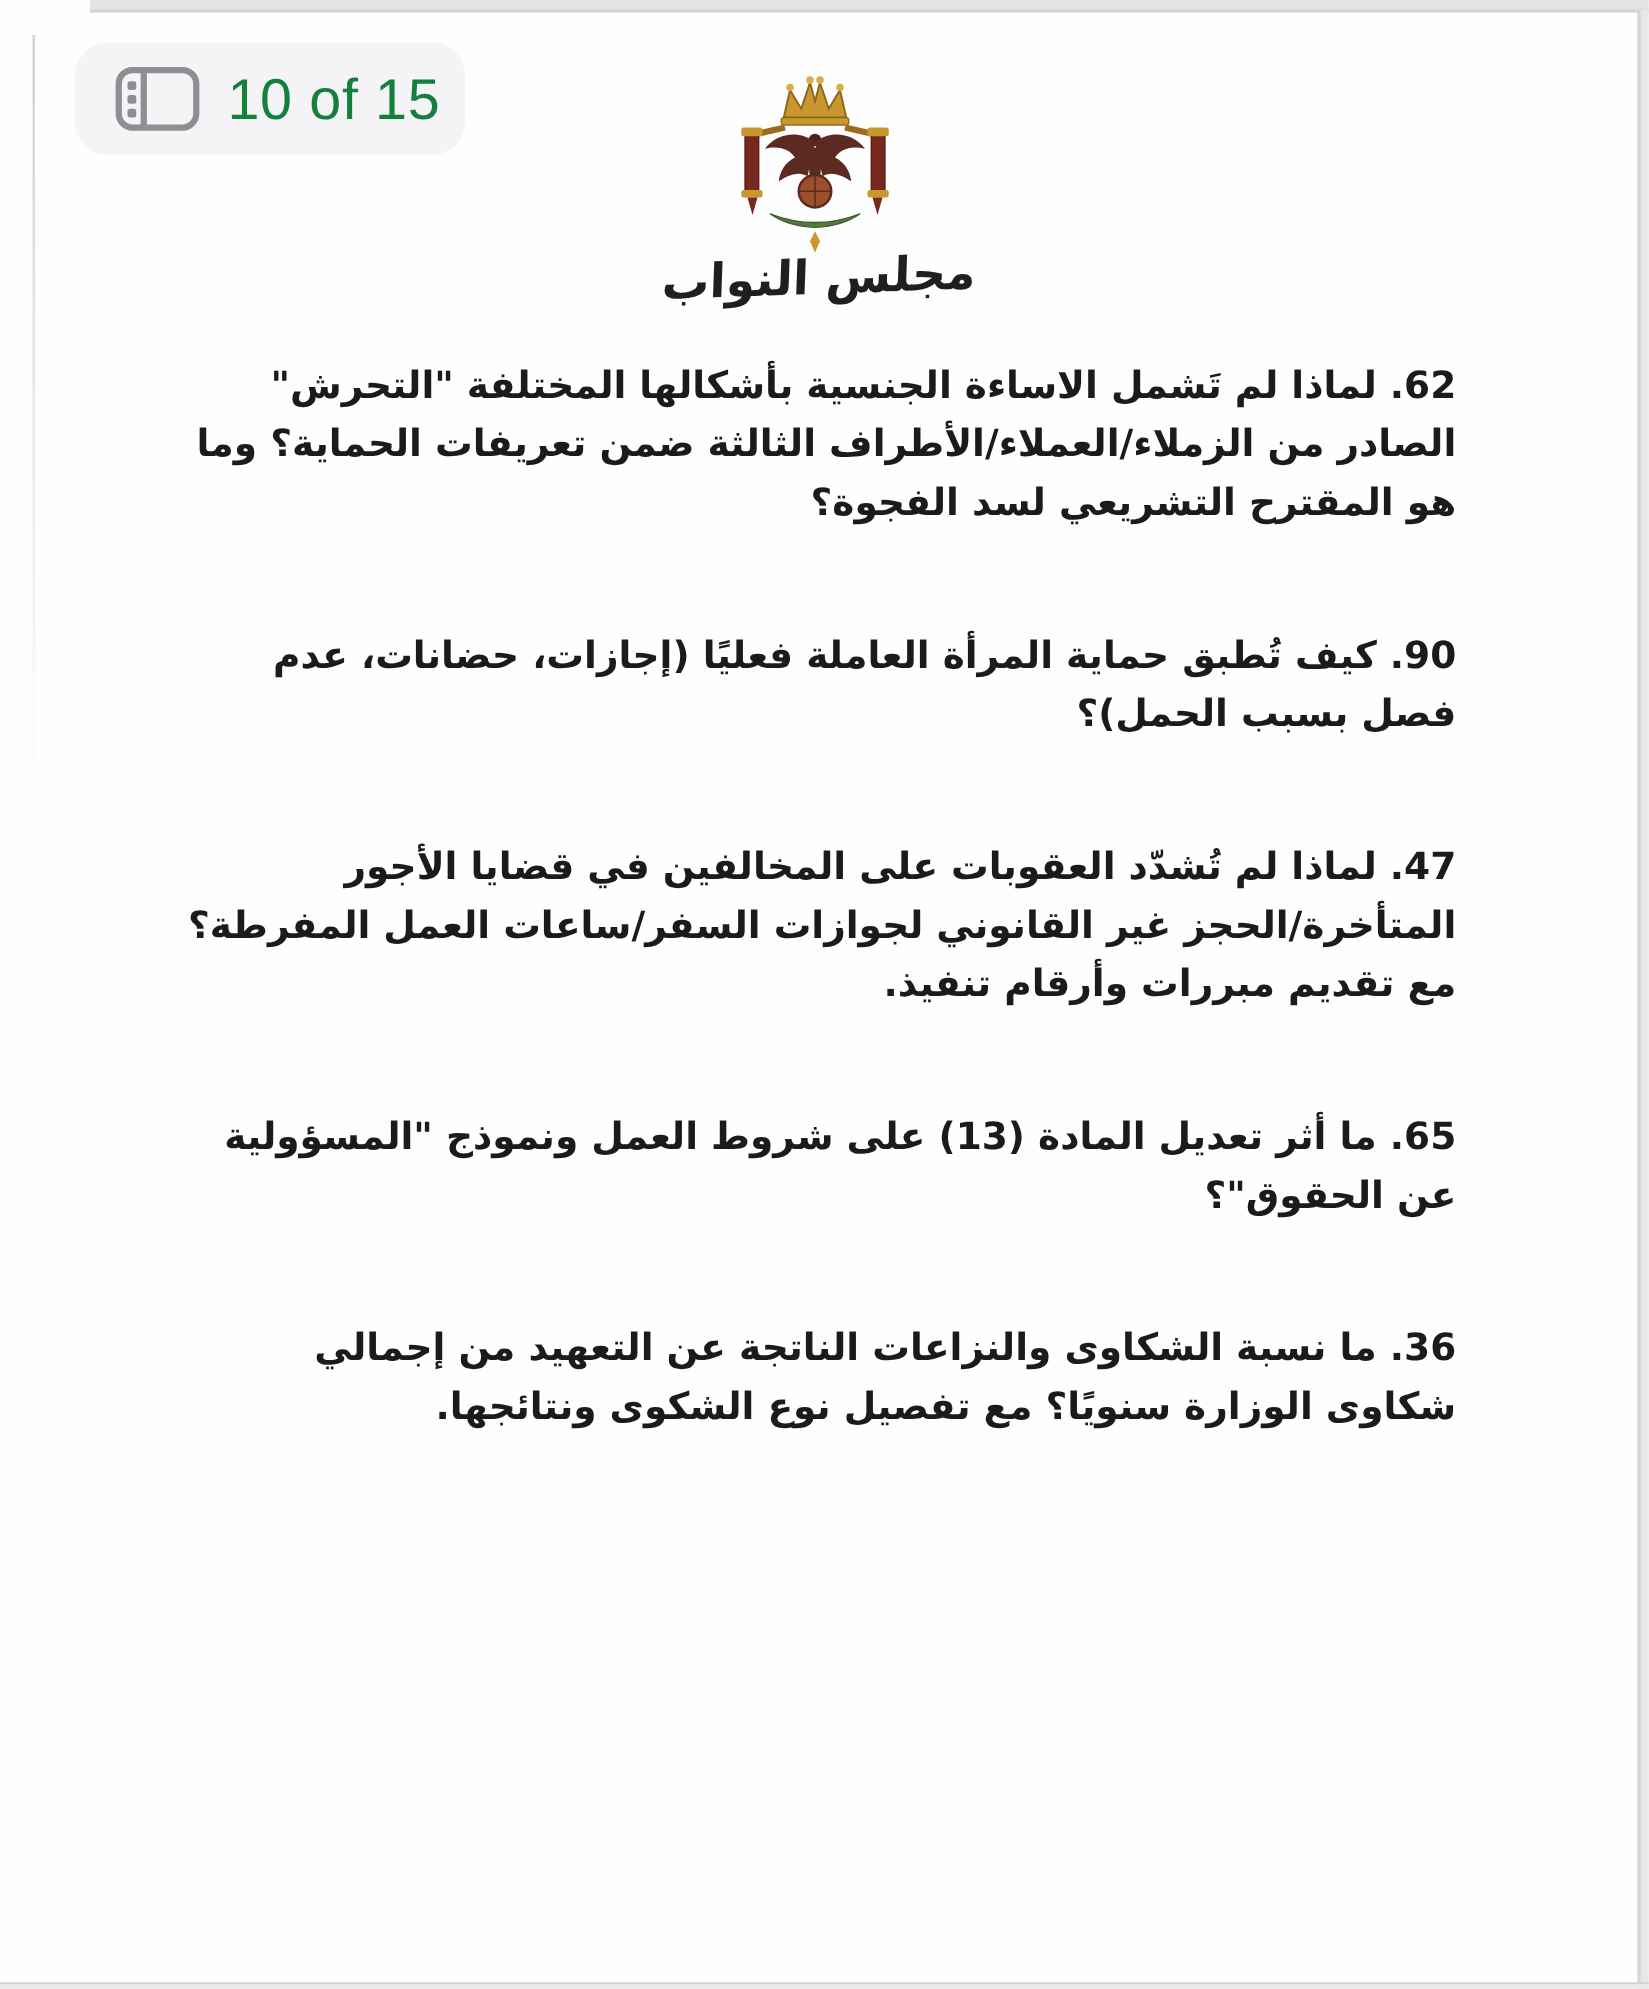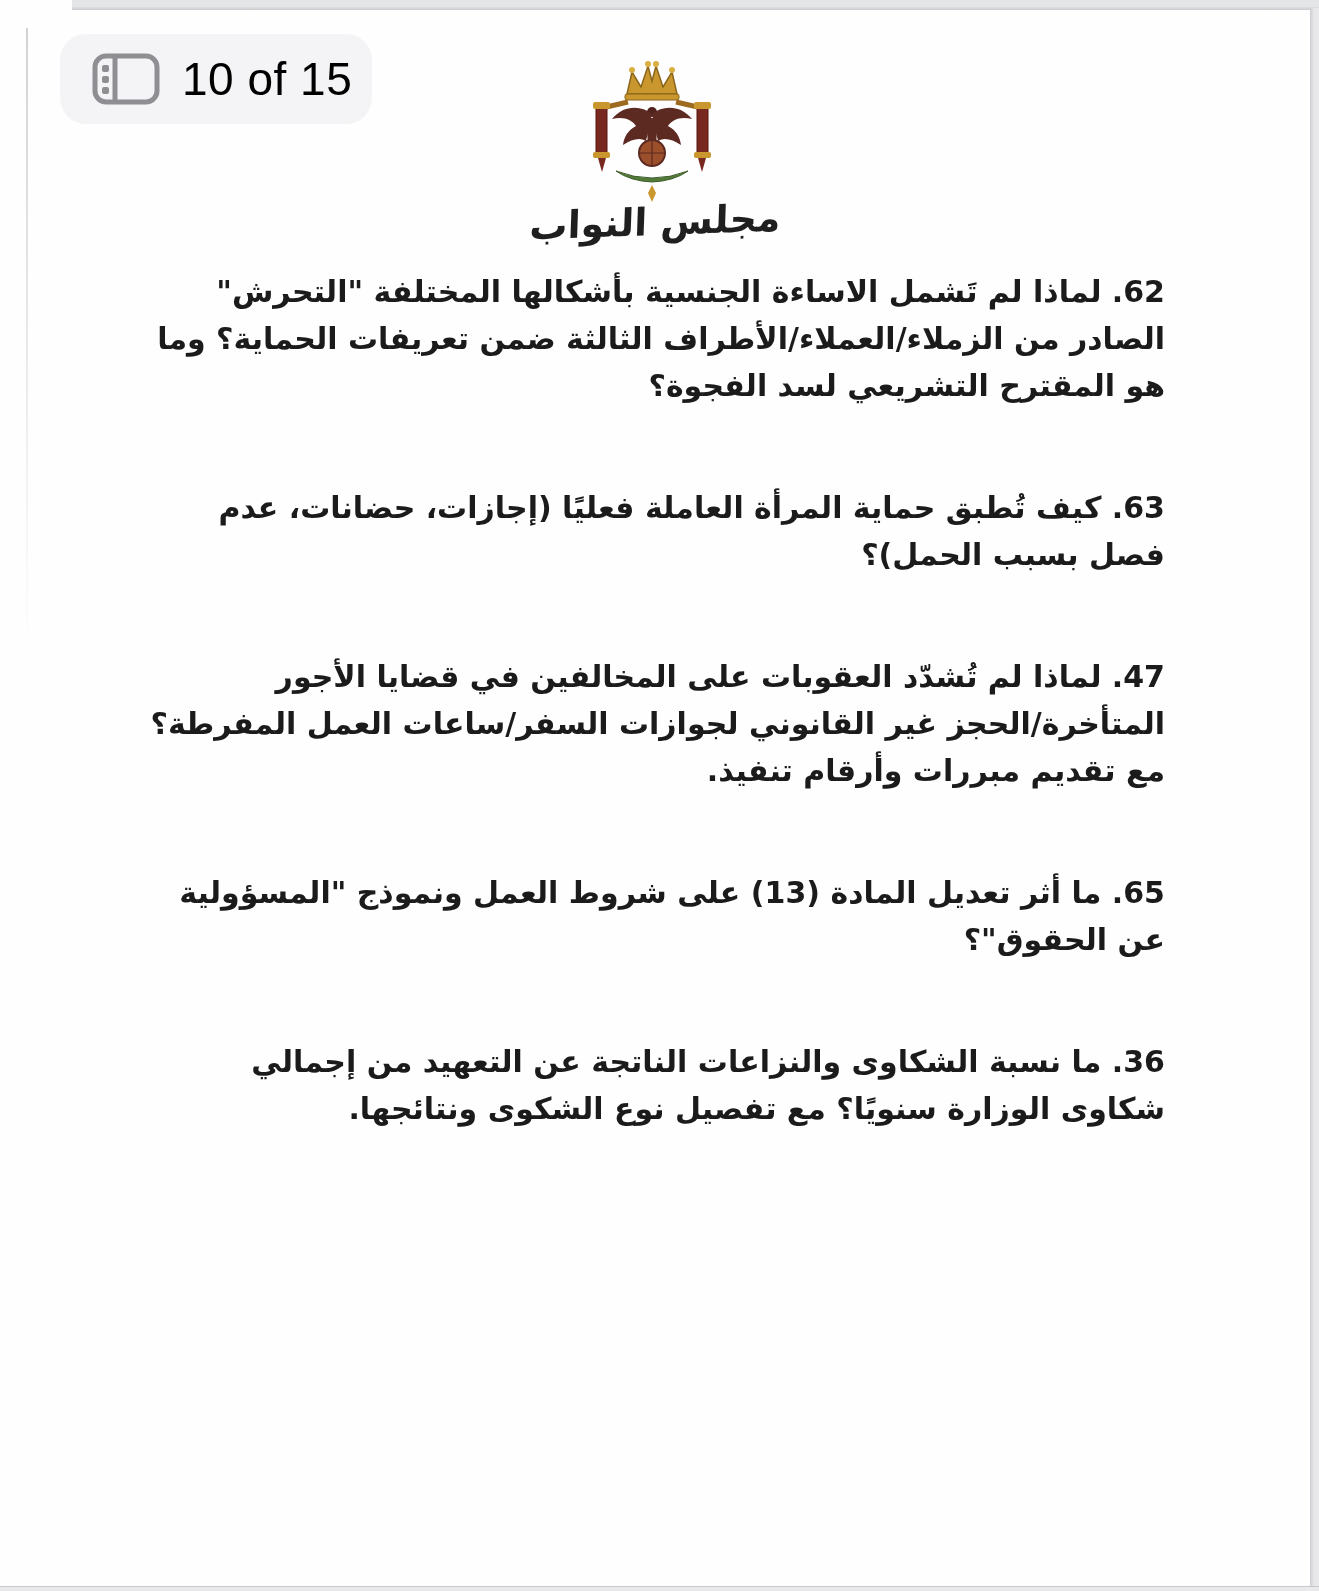--- a/index.html
+++ b/index.html
@@ -18,31 +18,31 @@
                 background:linear-gradient(to left,#e8e8ea 0%,#e8e8ea 55%,#cdced1 100%); }
   .edge-bottom { position:absolute; left:0; right:0; bottom:0; height:5px;
                  background:#e9e9eb; border-top:1px solid #c8c9cc; }
   .edge-left { position:absolute; left:26px; top:28px; width:2px; height:620px;
                background:linear-gradient(to bottom, rgba(175,175,180,.55), rgba(175,175,180,0)); }
 
   
   .badge { position:absolute; left:60px; top:34px; width:312px; height:90px;
            background:#f4f4f6; border-radius:26px; display:flex; align-items:center;
            gap:22px; padding:0 28px 0 32px; }
-  .badge .label { font-size:46px; color:#000000; letter-spacing:.5px; white-space:nowrap; }
+  .badge .label { font-size:46px; color:#15803d; letter-spacing:.5px; white-space:nowrap; }
   .badge .icon-wrap { width:68px; height:52px; display:flex; align-items:center; }
 
   
   .crest { position:absolute; left:582px; top:52px; width:140px; height:152px; }
   .calligraphy { position:absolute; left:505px; top:200px; width:300px; text-align:center;
                  font-family:"DejaVu Sans", sans-serif; font-weight:700; font-size:38px;
                  color:#1f1f1f; transform:rotate(-2deg) skewX(-4deg); }
 
   
-  .questions { position:absolute; top:268px; right:154px; width:1015px; direction:rtl;
+  .questions { position:absolute; top:285px; right:154px; width:1015px; direction:rtl;
                font-family:"DejaVu Sans", sans-serif; font-weight:700; font-size:30px;
                line-height:47px; color:#1b1b1b; text-align:right; }
   .questions p { margin:0 0 75px 0; }
 </style>
 </head>
 <body>
 
 <div class="screen">
 
   <div class="page">
@@ -86,21 +86,21 @@
         </g>
         <path d="M34 119 Q70 133 106 119 Q92 129 70 130 Q48 129 34 119 Z" fill="#527a3a" stroke="#3c5c2a" stroke-width="1"></path>
         <path d="M70 133 L74 141 L70 150 L66 141 Z" fill="#c9972e"></path>
       </svg>
     </div>
 
     <div class="calligraphy">مجلس النواب</div>
 
     <div class="questions">
       <p>62. لماذا لم تَشمل الاساءة الجنسية بأشكالها المختلفة "التحرش" الصادر من الزملاء/العملاء/الأطراف الثالثة ضمن تعريفات الحماية؟ وما هو المقترح التشريعي لسد الفجوة؟</p>
-      <p>63. كيف تُطبق حماية المرأة العاملة فعليًا (إجازات، حضانات، عدم فصل بسبب الحمل)؟</p>
+      <p>90. كيف تُطبق حماية المرأة العاملة فعليًا (إجازات، حضانات، عدم فصل بسبب الحمل)؟</p>
       <p>47. لماذا لم تُشدّد العقوبات على المخالفين في قضايا الأجور المتأخرة/الحجز غير القانوني لجوازات السفر/ساعات العمل المفرطة؟ مع تقديم مبررات وأرقام تنفيذ.</p>
       <p>65. ما أثر تعديل المادة (13) على شروط العمل ونموذج "المسؤولية عن الحقوق"؟</p>
       <p>36. ما نسبة الشكاوى والنزاعات الناتجة عن التعهيد من إجمالي شكاوى الوزارة سنويًا؟ مع تفصيل نوع الشكوى ونتائجها.</p>
 
     </div>
 
   </div>
 
   <div class="badge">
     <span class="icon-wrap">

